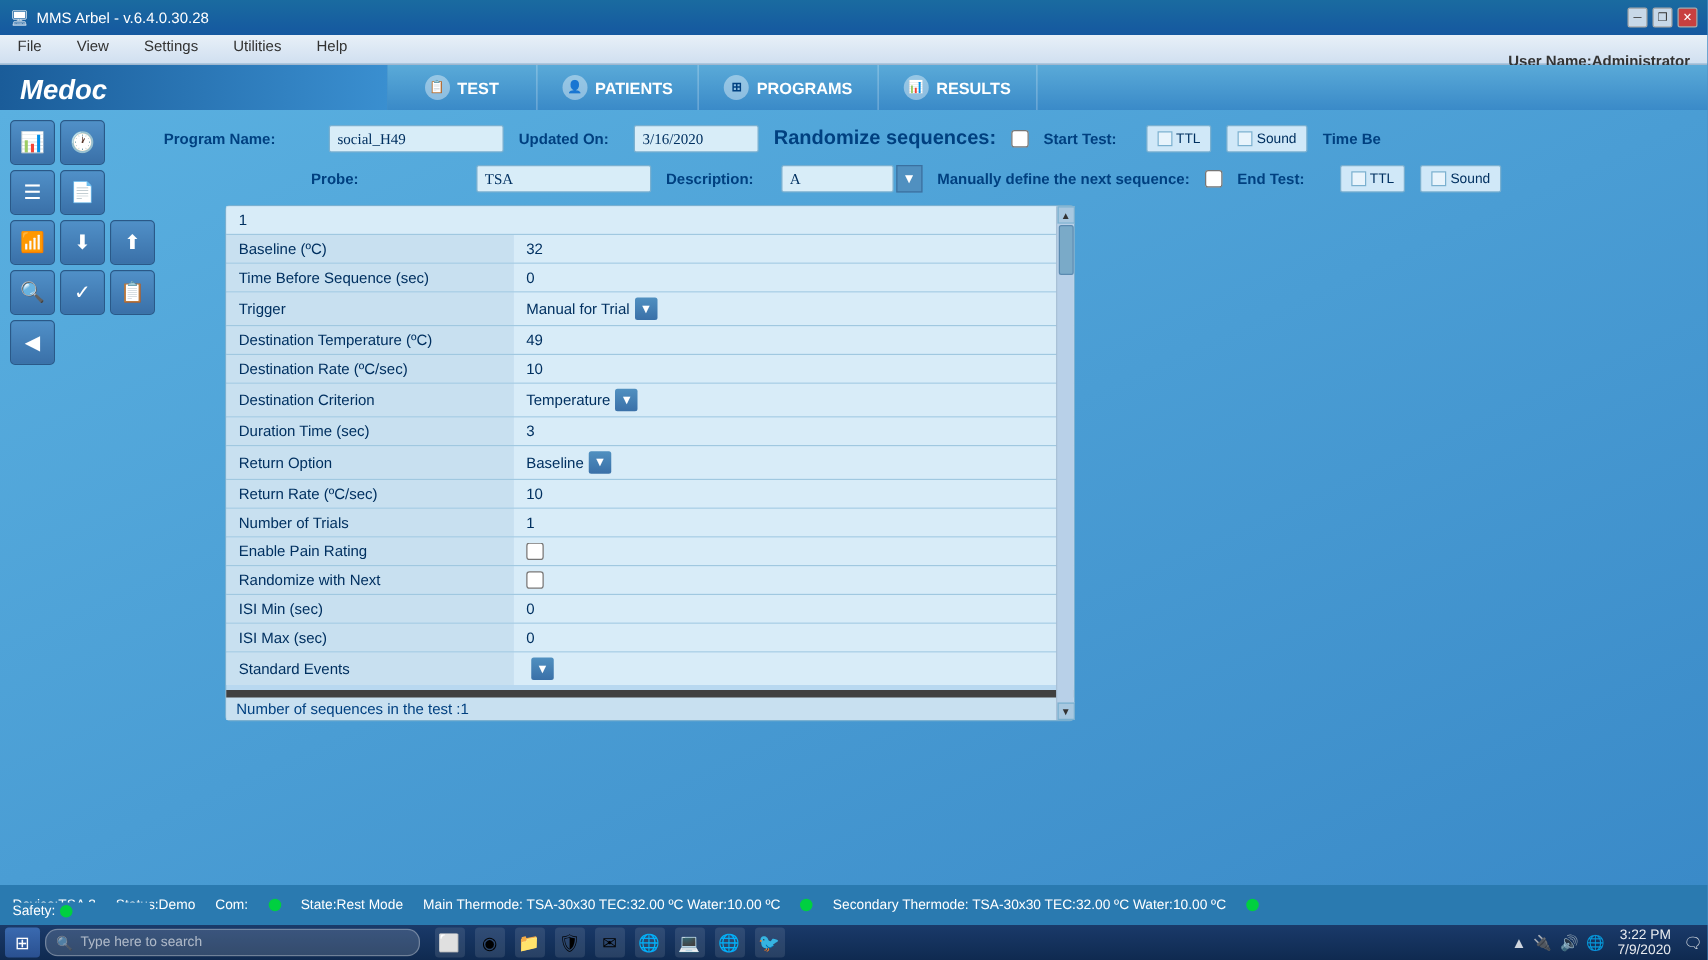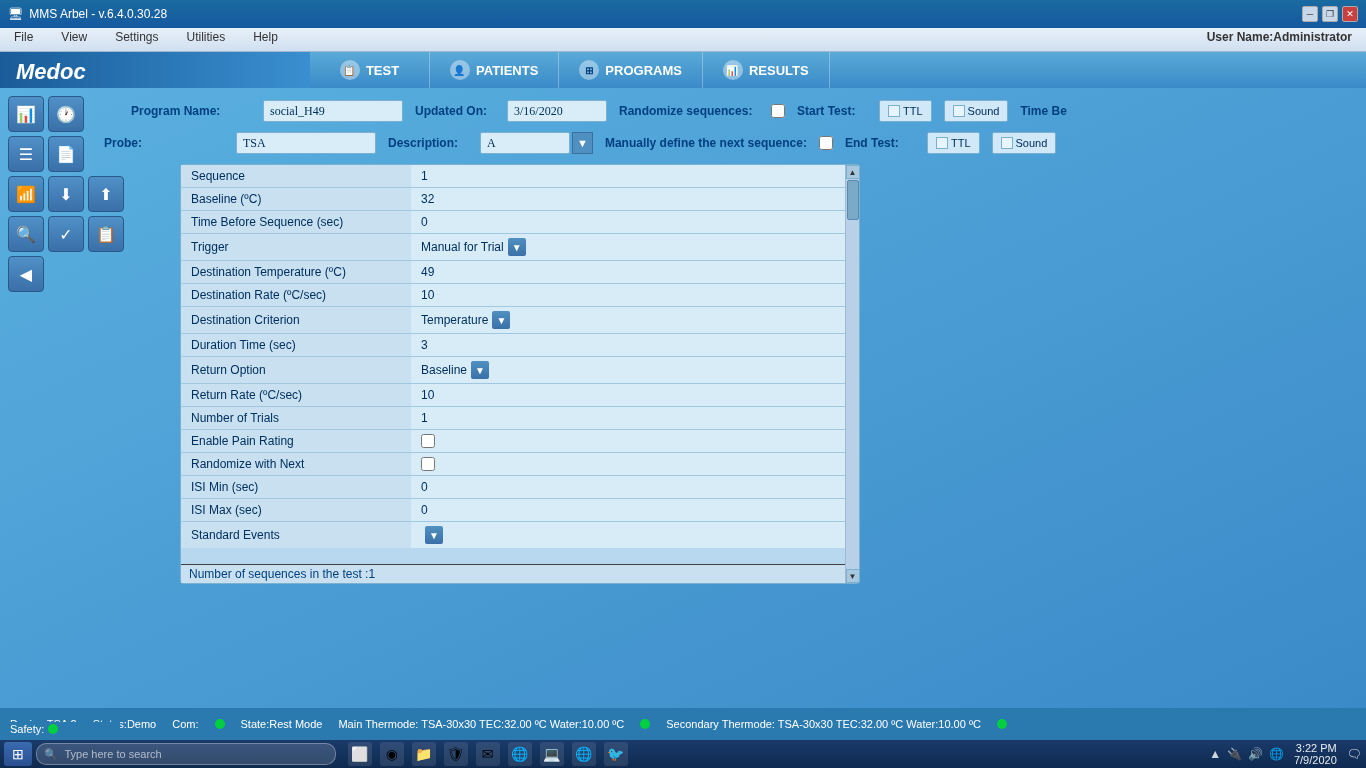--- a/index.html
+++ b/index.html
@@ -22,21 +22,21 @@
     #menubar {
       height: 24px;
       background: linear-gradient(to bottom, #e8f0f8, #d0dff0);
       display: flex;
       align-items: flex-start;
       padding: 0 8px;
       gap: 16px;
       border-bottom: 1px solid #a0b8d0;
     }
     #menubar span { font-size: 12px; color: #333; cursor: pointer; padding: 2px 6px; }
-    .user-info { margin-left: auto; color: #004080; font-weight: bold; font-size: 11px; }
+    .user-info { margin-left: auto; color: #004080; font-weight: bold; font-size: 11px; margin-top: 12px; }
 
     
     #logo-area {
       position: absolute;
       top: 52px;
       left: 0;
       width: 310px;
       height: 39px;
       background: linear-gradient(to right, #1a5c99, #3a8fd0);
       display: flex;
@@ -227,21 +227,21 @@
     .sb-row { display: flex; gap: 4px; }
     .sb-btn {
       width: 36px; height: 36px;
       background: linear-gradient(to bottom, #5090c8, #3a70a8);
       border: 1px solid #2a5888;
       border-radius: 4px;
       display: flex; align-items: center; justify-content: center;
       cursor: pointer; font-size: 16px; color: white;
     }
 
-    .seq-count { color: #004080; font-size: 12px; margin-top: 16px; padding: 2px 8px; background: #c8e0f0; border-top: 1px solid #404040; }
+    .seq-count { color: #004080; font-size: 12px; margin-top: 4px; padding: 2px 8px; background: #c8e0f0; border-top: 6px solid #404040; }
 
     
     #safety-row {
       position: absolute;
       bottom: 32px;
       left: 0;
       width: 120px;
       height: 14px;
       background: #2a7ab0;
       display: flex;
@@ -297,35 +297,35 @@
   </div>
 </div>
 
 <div id="main-content">
 
   <div class="form-row" style="margin-left:111px;">
     <span class="form-label">Program Name:</span>
     <input class="form-input wide" value="social_H49" style="">
     <span class="form-label" style="min-width:80px;">Updated On:</span>
     <input class="form-input medium" value="3/16/2020" style="">
-    <span style="font-size:12px;color:#004080;font-weight:bold;min-width:140px;">Randomize sequences:</span>
+    <span style="font-size:16px;color:#004080;font-weight:bold;min-width:140px;">Randomize sequences:</span>
     <input type="checkbox" class="form-checkbox" style="">
     <span style="font-size:12px;color:#004080;font-weight:bold;min-width:70px;">Start Test:</span>
     <div class="ttl-btn">
       <div class="chk"></div>
       <span>TTL</span>
     </div>
     <div class="sound-btn">
       <div class="chk"></div>
       <span>Sound</span>
     </div>
     <span style="font-size:12px;color:#004080;font-weight:bold;">Time Be</span>
   </div>
 
-  <div class="form-row" style="margin-left:84px;">
+  <div class="form-row" style="margin-left:84px;justify-content:center;">
     <span class="form-label">Probe:</span>
     <input class="form-input wide" value="TSA" style="">
     <span class="form-label" style="min-width:80px;">Description:</span>
     <div style="display:flex;align-items:center;gap:2px;">
       <input class="form-input" style="width: 90px;" value="A">
       <button style="height:22px;padding:0 4px;background:#5090c0;border:1px solid #3a70a0;color:white;cursor:pointer;font-size:11px;">▼</button>
     </div>
     <span style="font-size:12px;color:#004080;font-weight:bold;min-width:190px;">Manually define the next sequence:</span>
     <input type="checkbox" class="form-checkbox" style="">
     <span style="font-size:12px;color:#004080;font-weight:bold;min-width:70px;">End Test:</span>
@@ -336,21 +336,20 @@
     <div class="sound-btn">
       <div class="chk"></div>
       <span>Sound</span>
     </div>
   </div>
 
   <div style="margin-left:160px;margin-top:4px;">
     <div id="sequence-panel">
       <div id="seq-rows">
           <div class="seq-row">
-            <div class="seq-label">Sequence</div>
             <div class="seq-value">1</div>
           </div>
           <div class="seq-row">
             <div class="seq-label">Baseline (ºC)</div>
             <div class="seq-value">32</div>
           </div>
           <div class="seq-row">
             <div class="seq-label">Time Before Sequence (sec)</div>
             <div class="seq-value">0</div>
           </div>

